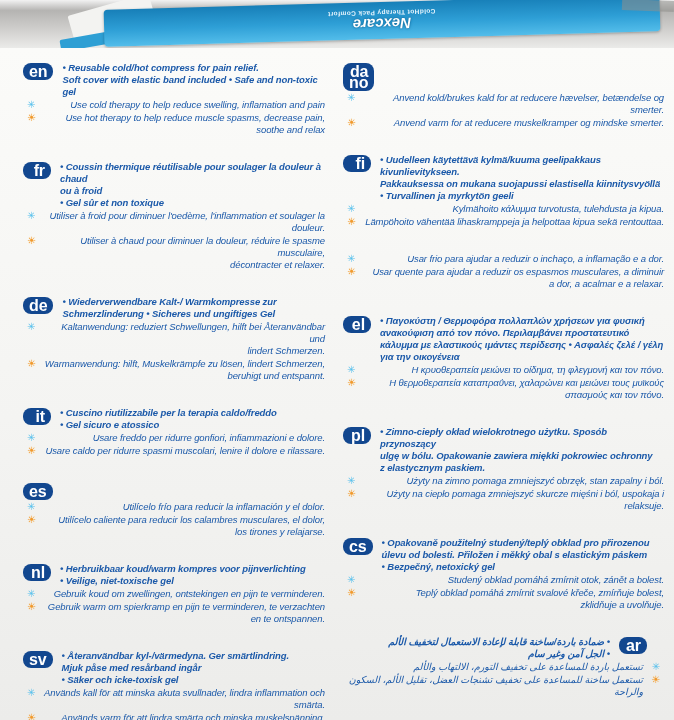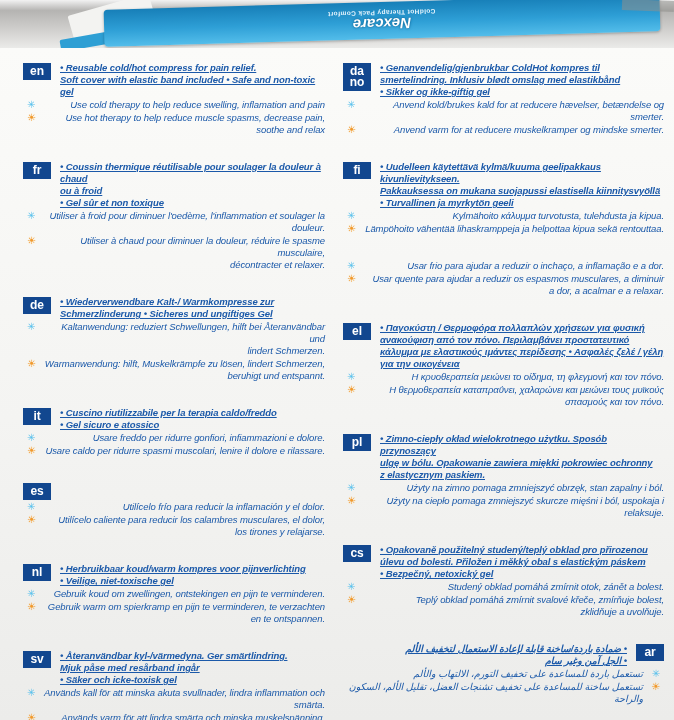--- a/index.html
+++ b/index.html
@@ -20,32 +20,32 @@
   
   .panel{position:absolute;left:0;right:0;top:48px;bottom:0;
          background:linear-gradient(180deg,#fbfbf9 0%,#f4f4f2 55%,#ececea 100%);
          padding:14px 10px 0 23px;box-sizing:border-box;display:flex;gap:18px;}
   .col{display:block;}
   .col-left{width:302px;flex:0 0 302px;}
   .col-right{flex:1;}
   
   .section{margin-bottom:25px;color:#1b59a9;font-style:italic;font-size:9.5px;line-height:12px;letter-spacing:-0.1px;}
   .head{display:flex;align-items:flex-start;}
-  .badge{flex:0 0 auto;min-width:16px;text-align:center;background:#12478f;color:#fff;
-         font-style:normal;font-weight:bold;font-size:12px;line-height:11px;
-         border-radius:0;padding:3px 6px;margin-right:9px;margin-top:1px;white-space:pre-line;}
-  .heading{font-weight:bold;white-space:pre-line;text-decoration:underline;}
+  .badge{flex:0 0 auto;min-width:16px;text-align:right;background:#12478f;color:#fff;
+         font-style:normal;font-weight:bold;font-size:16px;line-height:11px;
+         border-radius:8px;padding:3px 6px;margin-right:9px;margin-top:1px;white-space:pre-line;}
+  .heading{font-weight:bold;white-space:pre-line;}
   .body-line{display:flex;align-items:flex-start;margin-top:1px;}
   .ic{flex:0 0 17px;padding-left:4px;font-style:normal;font-size:10px;line-height:12px;
       font-family:"DejaVu Sans",sans-serif;}
   .ic-cold{color:#58c0ec;}
   .ic-hot{color:#f0992f;text-shadow:0 0 1px #fbc97a;}
   .txt{flex:1;white-space:pre-line;text-align:right;}
   .rtl{direction:rtl;}
-  .rtl .badge{margin-right:0;margin-left:9px;}
+  .rtl .badge{margin-right:17px;margin-left:9px;}
   .rtl .ic{padding-left:0;padding-right:4px;}
 </style>
 </head>
 <body>
 
 <div id="stage">
 
   <div class="flap">
     <div class="flap-wedge"></div>
     <div class="flap-wedge2"></div>
@@ -175,23 +175,20 @@
       <span class="ic ic-hot">☀</span>
       <span class="txt">Används varm för att lindra smärta och minska muskelspänning.</span>
     </div>
   </div>
 </div>
     <div class="col col-right">
   <div class="section">
     <div class="head">
       <span class="badge">da
 no</span>
-      <span class="heading">• Genanvendelig/gjenbrukbar ColdHot kompres til
-smertelindring. Inklusiv blødt omslag med elastikbånd
-• Sikker og ikke-giftig gel</span>
     </div>
     <div class="body-line">
       <span class="ic ic-cold">✳</span>
       <span class="txt">Anvend kold/brukes kald for at reducere hævelser, betændelse og smerter.</span>
     </div>
     <div class="body-line">
       <span class="ic ic-hot">☀</span>
       <span class="txt">Anvend varm for at reducere muskelkramper og mindske smerter.</span>
     </div>
   </div>

